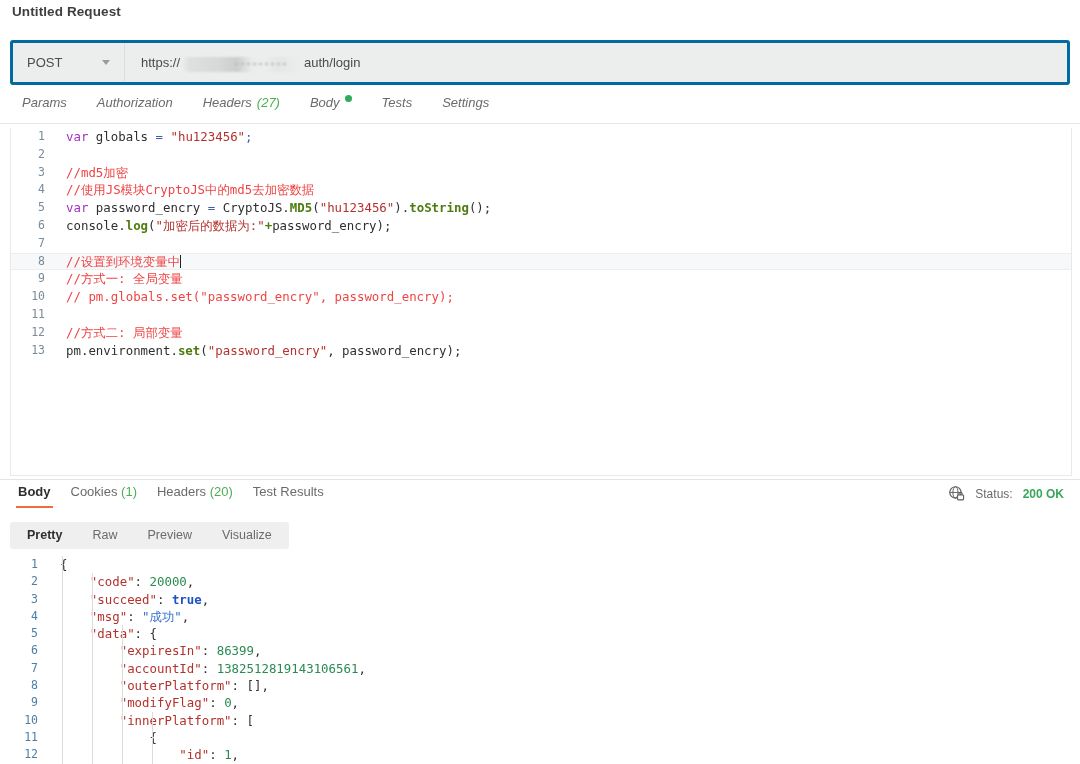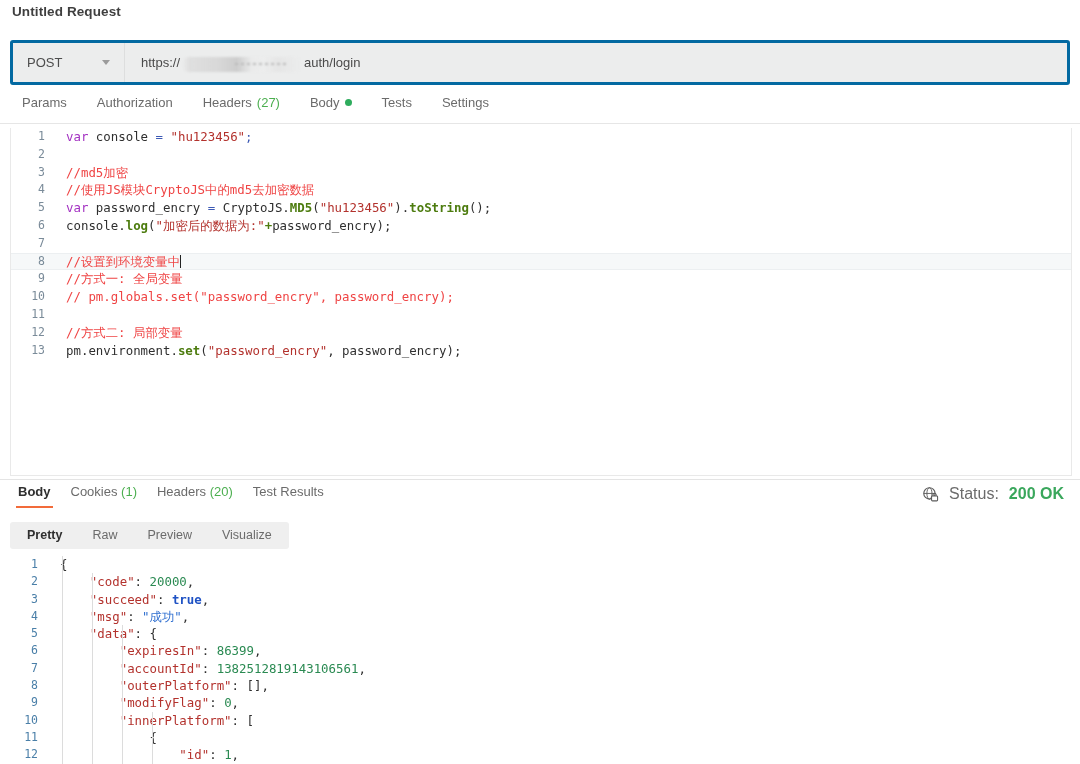--- a/index.html
+++ b/index.html
@@ -85,21 +85,21 @@
     display: flex; align-items: flex-start;
     padding-left: 12px;
     border-bottom: 1px solid #e6e6e6;
   }
   .rtab {
     position: relative;
     padding: 3px 10px 10px 10px;
     margin-right: 10px;
     font-size: 13px; color: #6b6b6b;
     cursor: pointer; white-space: nowrap;
-    display: flex; align-items: center; gap: 5px;
+    display: flex; align-items: flex-start; gap: 5px; font-style: italic;
   }
   .rtab.active { color: #2f2f2f; font-weight: bold; }
   .rtab.active::after {
     content: "";
     position: absolute; left: 4px; right: 4px; bottom: 0; height: 2.5px;
     background: #f26b3a;
   }
   .tcount { color: #4caf50; font-size: 13px; }
   .dot { width: 7px; height: 7px; border-radius: 50%; background: #2eac5d; display:inline-block; }
 
@@ -162,21 +162,21 @@
   }
   .restab.active { color: #2f2f2f; font-weight: bold; }
   .restab.active::after {
     content: "";
     position: absolute; left: 8px; right: 8px; bottom: 0; height: 2.5px;
     background: #f26b3a;
   }
   .status-area {
     position: absolute; right: 16px; top: 485px;
     display: flex; align-items: center; gap: 10px;
-    font-size: 16px; color: #6b6b6b;
+    font-size: 12px; color: #6b6b6b;
   }
   .status-val { color: #3aa75c; font-weight: bold; }
 
   
   .fmtbar {
     position: absolute; left: 10px; top: 522px;
     display: flex; align-items: center; gap: 9px; flex-direction: column;
   }
   .seg {
     display: flex; align-items: center;
@@ -269,21 +269,21 @@
       <div class="rtab">
         <span>Tests</span>
       </div>
       <div class="rtab">
         <span>Settings</span>
       </div>
     </div>
 
   <div class="editor">
     <div id="code-lines">
-        <div class="code-line"><span class="ln">1</span><span class="ctext"><span class="k-var">var</span><span class="k-plain"> console </span><span class="k-op">=</span><span class="k-plain"> </span><span class="k-str">"hu123456"</span><span class="k-op">;</span></span></div>
+        <div class="code-line"><span class="ln">1</span><span class="ctext"><span class="k-var">var</span><span class="k-plain"> globals </span><span class="k-op">=</span><span class="k-plain"> </span><span class="k-str">"hu123456"</span><span class="k-op">;</span></span></div>
         <div class="code-line"><span class="ln">2</span><span class="ctext"></span></div>
         <div class="code-line"><span class="ln">3</span><span class="ctext"><span class="k-com">//md5加密</span></span></div>
         <div class="code-line"><span class="ln">4</span><span class="ctext"><span class="k-com">//使用JS模块CryptoJS中的md5去加密数据</span></span></div>
         <div class="code-line"><span class="ln">5</span><span class="ctext"><span class="k-var">var</span><span class="k-plain"> password_encry </span><span class="k-op">=</span><span class="k-plain"> CryptoJS.</span><span class="k-fn">MD5</span><span class="k-punct">(</span><span class="k-str">"hu123456"</span><span class="k-punct">).</span><span class="k-fn">toString</span><span class="k-punct">();</span></span></div>
         <div class="code-line"><span class="ln">6</span><span class="ctext"><span class="k-plain">console.</span><span class="k-fn">log</span><span class="k-punct">(</span><span class="k-str">"加密后的数据为:"</span><span class="k-fn">+</span><span class="k-plain">password_encry</span><span class="k-punct">);</span></span></div>
         <div class="code-line"><span class="ln">7</span><span class="ctext"></span></div>
         <div class="code-line hl"><span class="ln">8</span><span class="ctext"><span class="k-com">//设置到环境变量中</span><span class="caret-bar"></span></span></div>
         <div class="code-line"><span class="ln">9</span><span class="ctext"><span class="k-com">//方式一: 全局变量</span></span></div>
         <div class="code-line"><span class="ln">10</span><span class="ctext"><span class="k-com">// pm.globals.set("password_encry", password_encry);</span></span></div>
         <div class="code-line"><span class="ln">11</span><span class="ctext"></span></div>

